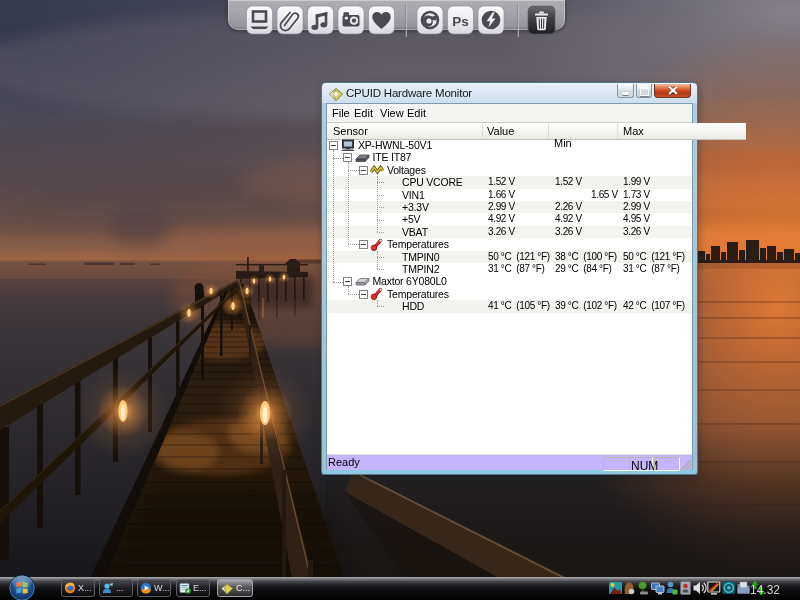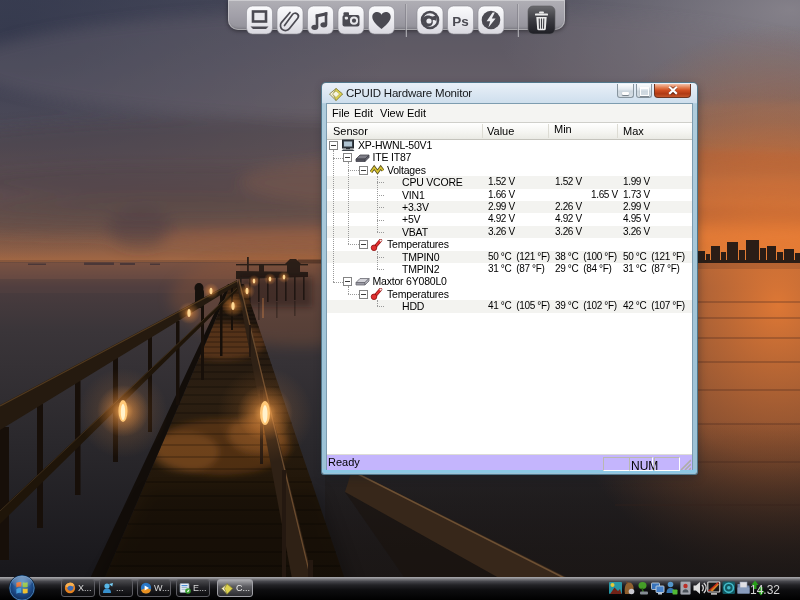--- a/index.html
+++ b/index.html
@@ -396,24 +396,24 @@
 
  <div class="abs" style="left:5px;top:21px;width:365px;height:365px;background:#fff;outline:1px solid #7d9cb0;">
 
   <div class="abs" style="left:0;top:0;width:365px;height:18px;background:#f4f4f2;border-bottom:1px solid #cfcfca;">
    <span class="abs" style="left:5px;top:3px;">File</span>
    <span class="abs" style="left:27px;top:3px;">Edit</span>
    <span class="abs" style="left:53px;top:3px;">View</span>
    <span class="abs" style="left:80px;top:3px;">Edit</span>
   </div>
 
-  <div class="abs" style="left:0;top:19px;width:365px;height:16px;background:linear-gradient(180deg,#ffffff 0%,#f4f4f0 60%,#eaeae4 100%);border-bottom:1px solid #c4c3bc;">
+  <div class="abs" style="left:0;top:19px;width:419px;height:16px;background:linear-gradient(180deg,#ffffff 0%,#f4f4f0 60%,#eaeae4 100%);border-bottom:1px solid #c4c3bc;">
    <span class="abs" style="left:6px;top:2px;">Sensor</span>
    <span class="abs" style="left:160px;top:2px;">Value</span>
-   <span class="abs" style="left:227px;top:0;">Min</span>
+   <span class="abs" style="left:227px;top:14px;">Min</span>
    <span class="v abs" style="left:296px;top:2px;">Max</span>
    <div class="abs" style="left:155px;top:1px;width:1px;height:14px;background:#dddcd4;"></div>
    <div class="abs" style="left:221px;top:1px;width:1px;height:14px;background:#dddcd4;"></div>
    <div class="abs" style="left:290px;top:1px;width:1px;height:14px;background:#dddcd4;"></div>
   </div>
 
   <div id="rows" class="abs" style="left:0;top:35px;width:365px;height:174px;font-size:10.5px;letter-spacing:-0.2px;">
 <div class="abs" style="left:0;top:37.2px;width:365px;height:12.4px;background:#f3f3f0;"></div>
 <div class="abs" style="left:0;top:62.0px;width:365px;height:12.4px;background:#f3f3f0;"></div>
 <div class="abs" style="left:0;top:86.8px;width:365px;height:12.4px;background:#f3f3f0;"></div>

